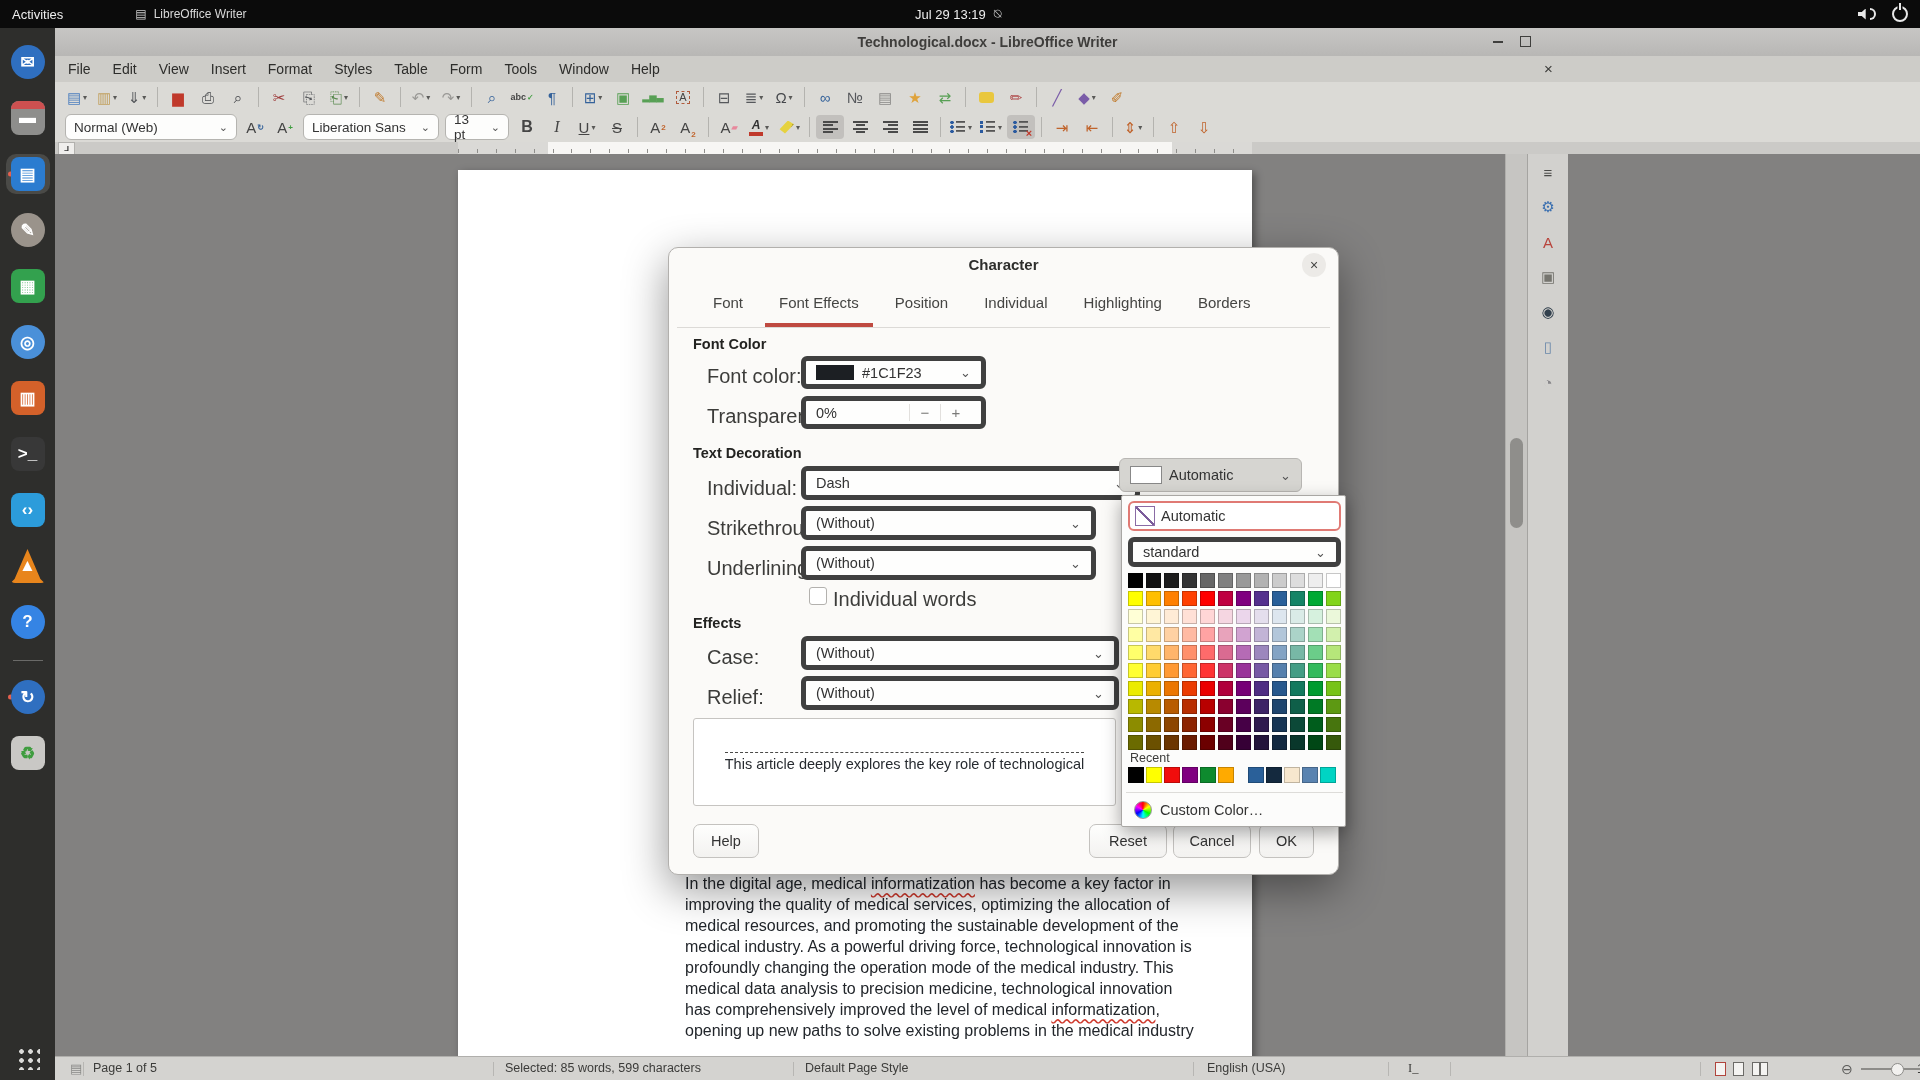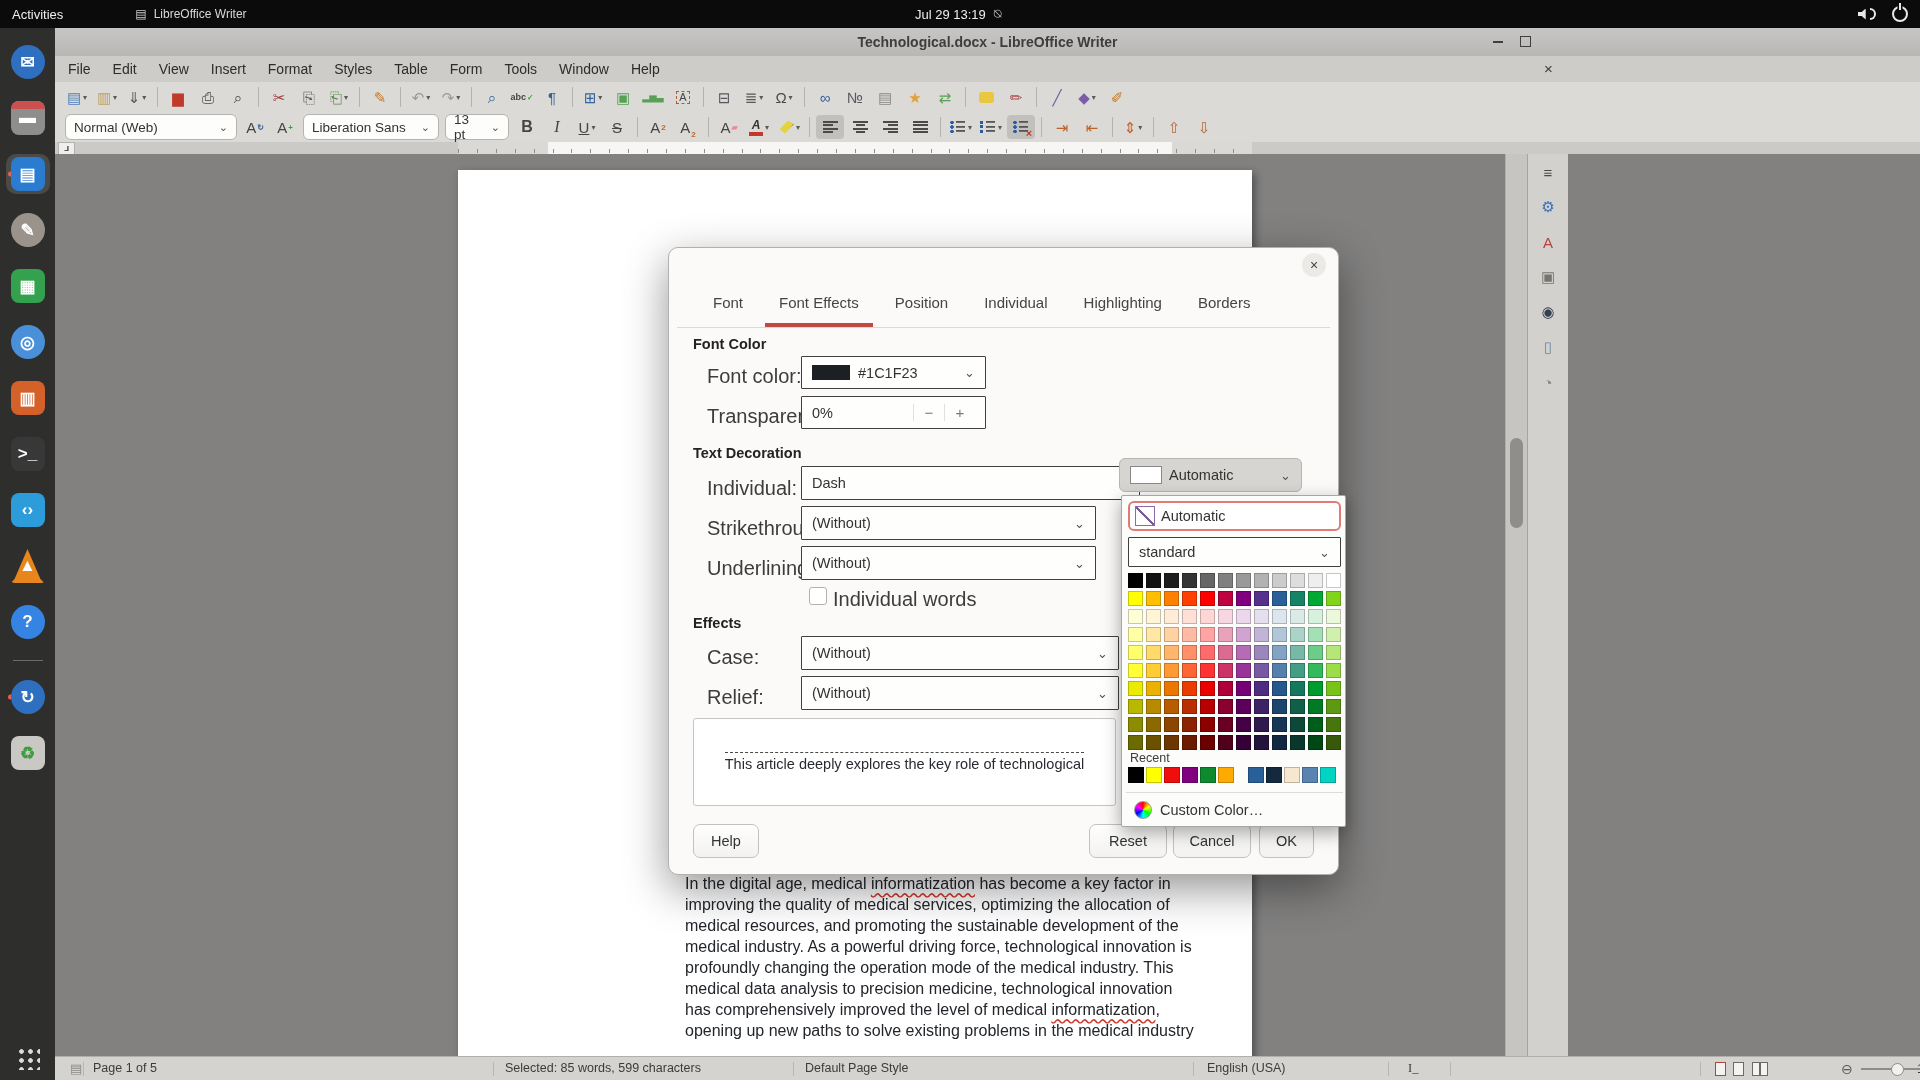--- a/index.html
+++ b/index.html
@@ -107,21 +107,21 @@
   .zglyph{position:absolute;top:4px;font-size:14px;color:#5a5a58}
   
   #dialog{left:668px;top:247px;width:669px;height:626px;background:#fbfaf8;border:1px solid #b2b0ad;border-radius:10px;box-shadow:0 14px 44px rgba(0,0,0,.42);z-index:20}
   #dlg-title{position:absolute;left:0;top:0;width:100%;height:33px;display:flex;align-items:center;justify-content:center;font-weight:bold;font-size:15px;color:#2e2e2c}
   #dlg-close{position:absolute;right:12px;top:5px;width:24px;height:24px;border-radius:50%;background:#eceae7;display:flex;align-items:center;justify-content:center;font-size:14px;color:#454543}
   #dlg-tabs{position:absolute;left:8px;top:33px;width:653px;height:47px;border-bottom:1px solid #dcdad7;display:flex;align-items:stretch;padding-left:22px;box-sizing:border-box}
   .dtab{padding:0 14px;display:flex;align-items:center;font-size:15px;color:#454543;border-bottom:4px solid transparent;box-sizing:border-box;margin-right:8px}
   .dtab.active{border-bottom-color:#bf4a41}
   .dhead{position:absolute;font-weight:bold;font-size:14.5px;color:#232321}
   .dlabel{position:absolute;font-size:20px;color:#3c3c3a}
-  .combo{position:absolute;background:#fefefd;border:1px solid #404040;border-radius:1px;display:flex;align-items:center;padding:3px 10px;box-sizing:border-box;font-size:14.5px;color:#333}
+  .combo{position:absolute;background:#fefefd;border:5px solid #404040;border-radius:6px;display:flex;align-items:center;padding:3px 10px;box-sizing:border-box;font-size:14.5px;color:#333}
   .combo .cv{flex:1}
   .combo .chev{font-size:13px;color:#555}
   .fc-swatch{width:38px;height:15px;margin-right:8px;display:inline-block}
   .spin-btns{display:flex;align-items:center;margin-left:auto}
   .spin-btns span{width:30px;text-align:center;font-size:15px;color:#7a7a78;border-left:1px solid #e2e0dd}
   .checkbox{position:absolute;width:16px;height:16px;background:#fff;border:1px solid #b3b1ae;border-radius:3px}
   #preview{position:absolute;left:24px;top:470px;width:421px;height:86px;background:#fff;border:1px solid #c6c4c1;border-radius:3px;display:flex;align-items:center;justify-content:center;overflow:hidden}
   #preview .pv-t{font-size:14.5px;color:#272b30;border-top:1.5px dashed #4a4a48;padding-top:3px;white-space:nowrap}
   .dbtn{position:absolute;height:34px;background:linear-gradient(#fefefd,#f3f2f0);border:1px solid #c4c2bf;border-radius:7px;display:flex;align-items:center;justify-content:center;font-size:14.5px;color:#333;box-sizing:border-box}
   
@@ -497,20 +497,21 @@
     <span class="sbi" style="color: rgb(58, 111, 176);">⚙</span>
     <span class="sbi" style="color: rgb(184, 68, 60);">A</span>
     <span class="sbi" style="color: rgb(118, 117, 111);">▣</span>
     <span class="sbi" style="color: rgb(51, 65, 78);">◉</span>
     <span class="sbi" style="color: rgb(106, 136, 170);">▯</span>
     <span class="sbi" style="color: rgb(136, 135, 138);">◔</span>
   </div>
 <div class="abs" id="rightvoid"></div>
 
 <div class="abs" id="dialog">
+  <div id="dlg-title">Character</div>
   <div id="dlg-close">×</div>
   <div id="dlg-tabs">
       <span class="dtab">Font</span>
       <span class="dtab active">Font Effects</span>
       <span class="dtab">Position</span>
       <span class="dtab">Individual</span>
       <span class="dtab">Highlighting</span>
       <span class="dtab">Borders</span>
     </div>
 

